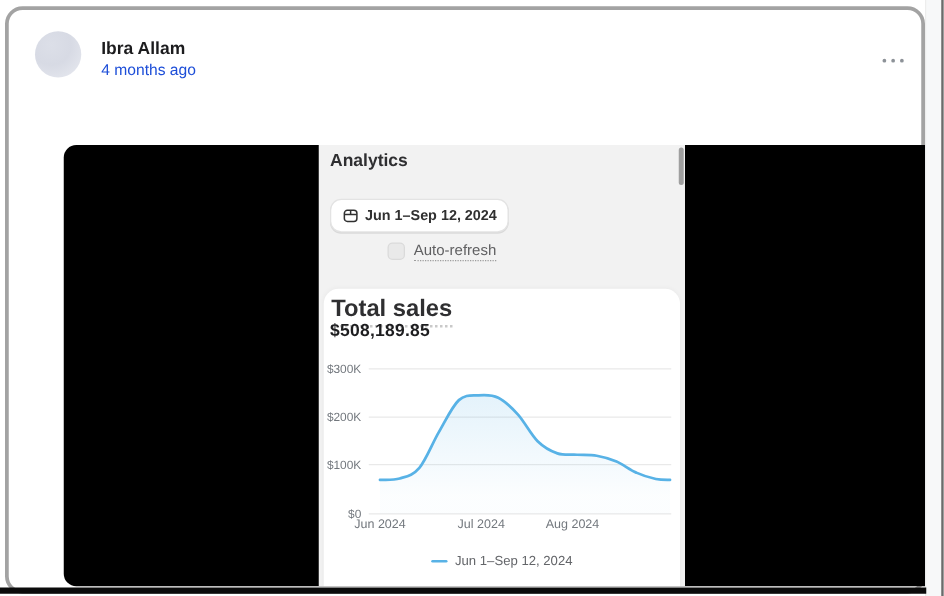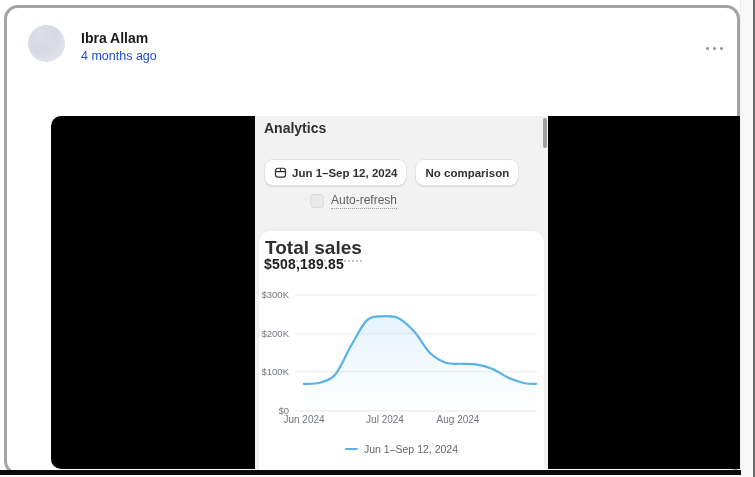--- a/index.html
+++ b/index.html
@@ -98,23 +98,20 @@
         <button class="pill-btn">
           <span style="display:inline-flex;">
             <svg width="13" height="13" viewBox="0 0 14 14" aria-hidden="true">
               <rect x="1.6" y="2.4" width="10.8" height="9.6" rx="2.6" fill="none" stroke="#303030" stroke-width="1.3"></rect>
               <line x1="1.8" y1="6" x2="12.2" y2="6" stroke="#303030" stroke-width="1.3"></line>
               <line x1="7" y1="2.2" x2="7" y2="5.8" stroke="#303030" stroke-width="1.3"></line>
             </svg>
           </span>
           <span>Jun 1–Sep 12, 2024</span>
         </button>
-        <button class="pill-btn">
-          <span>No comparison</span>
-        </button>
       </div>
 
       <div class="autorefresh">
         <span class="checkbox"></span>
         <span class="autorefresh-label">Auto-refresh</span>
       </div>
 
       <div class="metric-card">
         <div class="metric-label">Total sales</div>
         <div class="metric-value">$508,189.85</div>

